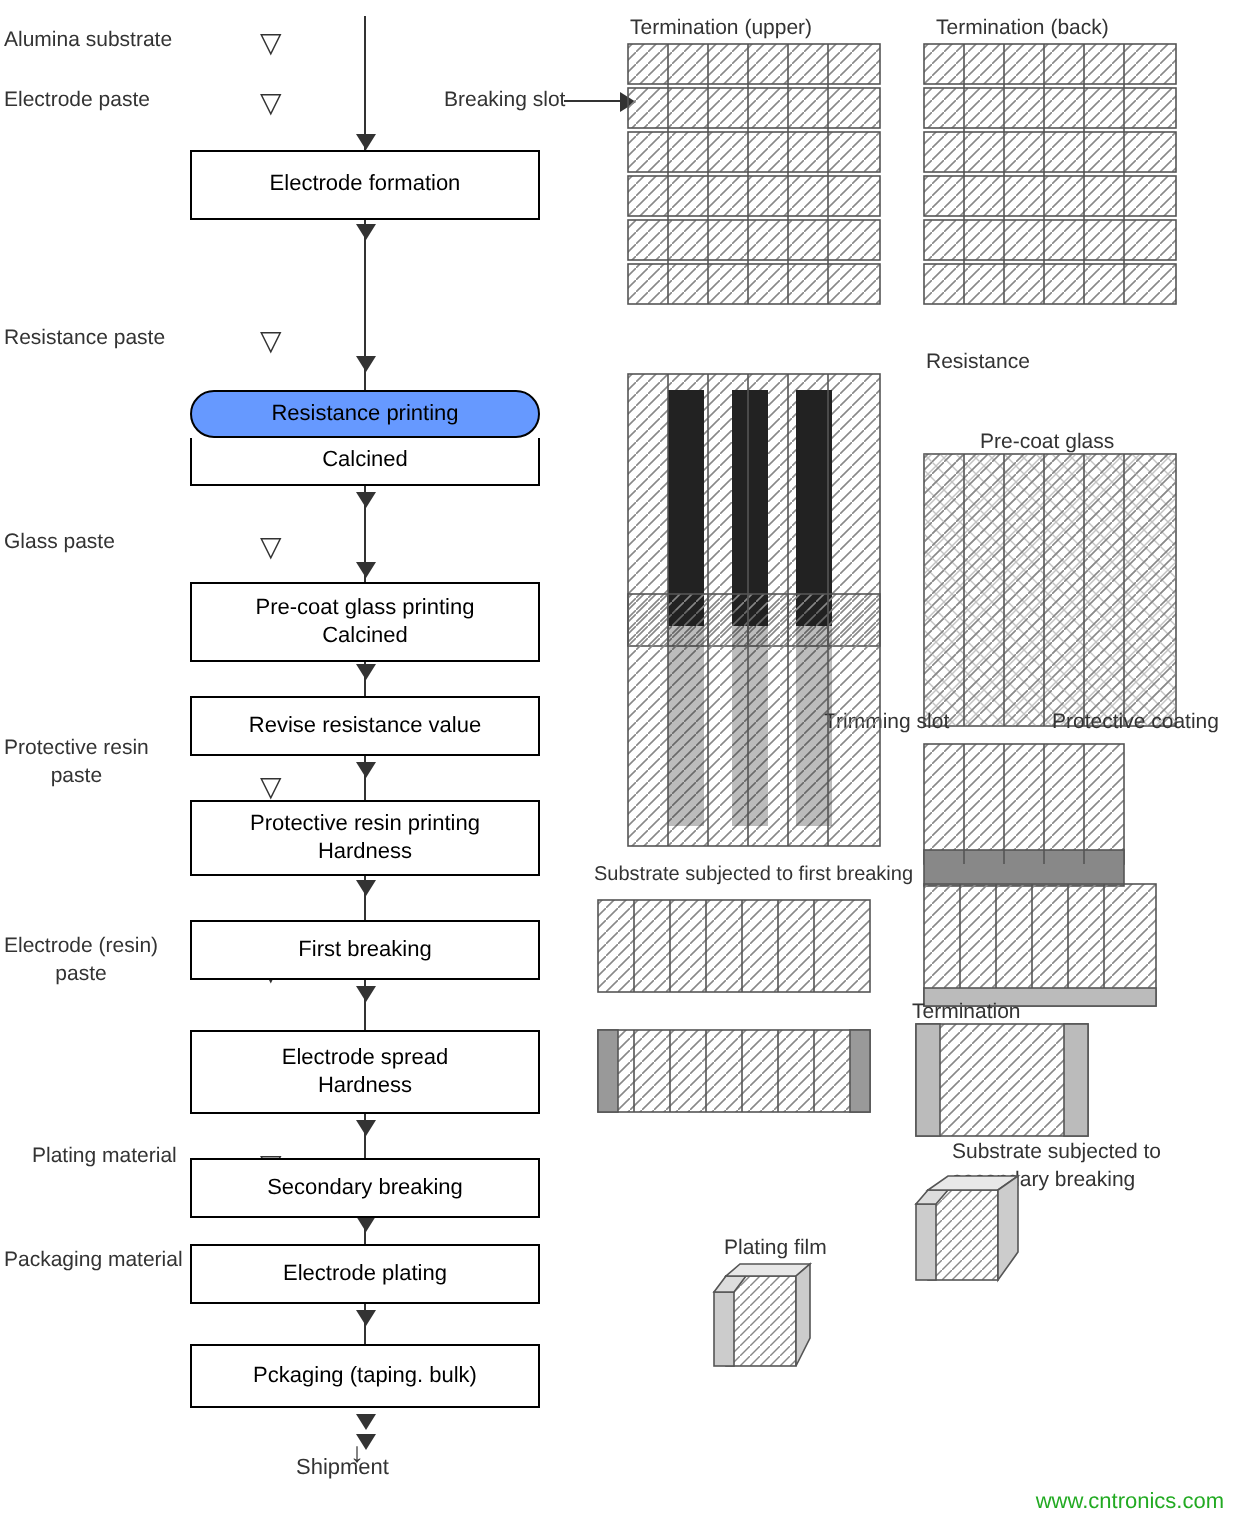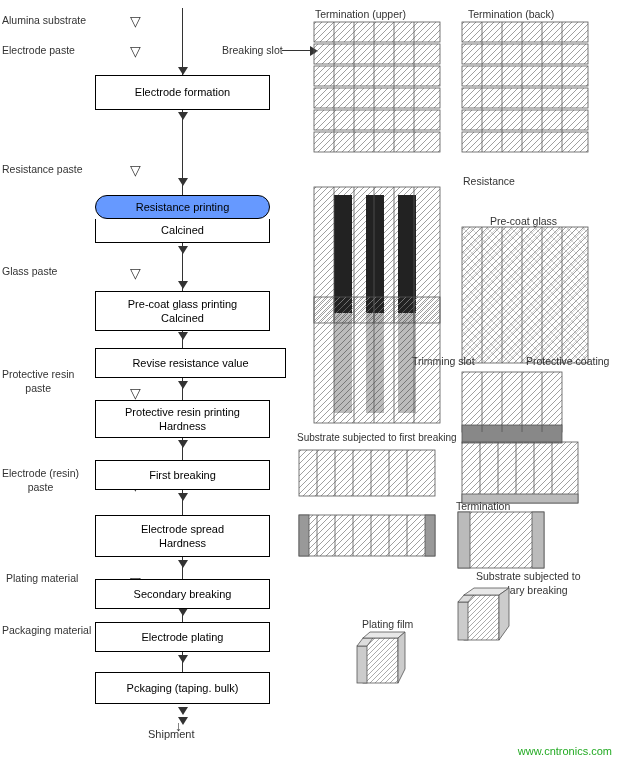--- a/index.html
+++ b/index.html
@@ -68,21 +68,21 @@
 </head>
 <body>
 <div class="diagram">
 
 <span class="left-label" style="top:14px;left:2px;">Alumina substrate</span>
 <span class="left-label" style="top:44px;left:2px;">Electrode paste</span>
 <span class="left-label" style="top:163px;left:2px;">Resistance paste</span>
 <span class="left-label" style="top:265px;left:2px;">Glass paste</span>
 <span class="left-label" style="top:368px;left:2px;line-height:1.3;">Protective resin<br>paste</span>
 <span class="left-label" style="top:467px;left:2px;line-height:1.3;">Electrode (resin)<br>paste</span>
-<span class="left-label" style="top:572px;left:6px;">Plating material</span>
+<span class="left-label" style="top:572px;left:16px;">Plating material</span>
 <span class="left-label" style="top:624px;left:2px;">Packaging material</span>
 
 <span style="position:absolute;top:13px;left:130px;font-size:14px;color:#333;">▽</span>
 <span style="position:absolute;top:43px;left:130px;font-size:14px;color:#333;">▽</span>
 <span style="position:absolute;top:162px;left:130px;font-size:14px;color:#333;">▽</span>
 <span style="position:absolute;top:265px;left:130px;font-size:14px;color:#333;">▽</span>
 <span style="position:absolute;top:385px;left:130px;font-size:14px;color:#333;">▽</span>
 <span style="position:absolute;top:477px;left:130px;font-size:14px;color:#333;">▽</span>
 <span style="position:absolute;top:574px;left:130px;font-size:14px;color:#333;">▽</span>
 <span style="position:absolute;top:627px;left:130px;font-size:14px;color:#333;">▽</span>
@@ -114,21 +114,21 @@
 </div>
 <div class="proc-box" style="top:219px;left:95px;width:175px;height:24px;border-top:none;">
   <span>Calcined</span>
 </div>
 
 <div class="proc-box" style="top:291px;left:95px;width:175px;height:40px;">
   <span>Pre-coat glass printing</span>
   <span>Calcined</span>
 </div>
 
-<div class="proc-box" style="top:348px;left:95px;width:191px;height:30px;">
+<div class="proc-box" style="top:348px;left:95px;width:175px;height:30px;">
   <span>Revise resistance value</span>
 </div>
 
 <div class="proc-box" style="top:400px;left:95px;width:175px;height:38px;">
   <span>Protective resin printing</span>
   <span>Hardness</span>
 </div>
 
 <div class="proc-box" style="top:460px;left:95px;width:175px;height:30px;">
   <span>First breaking</span>

